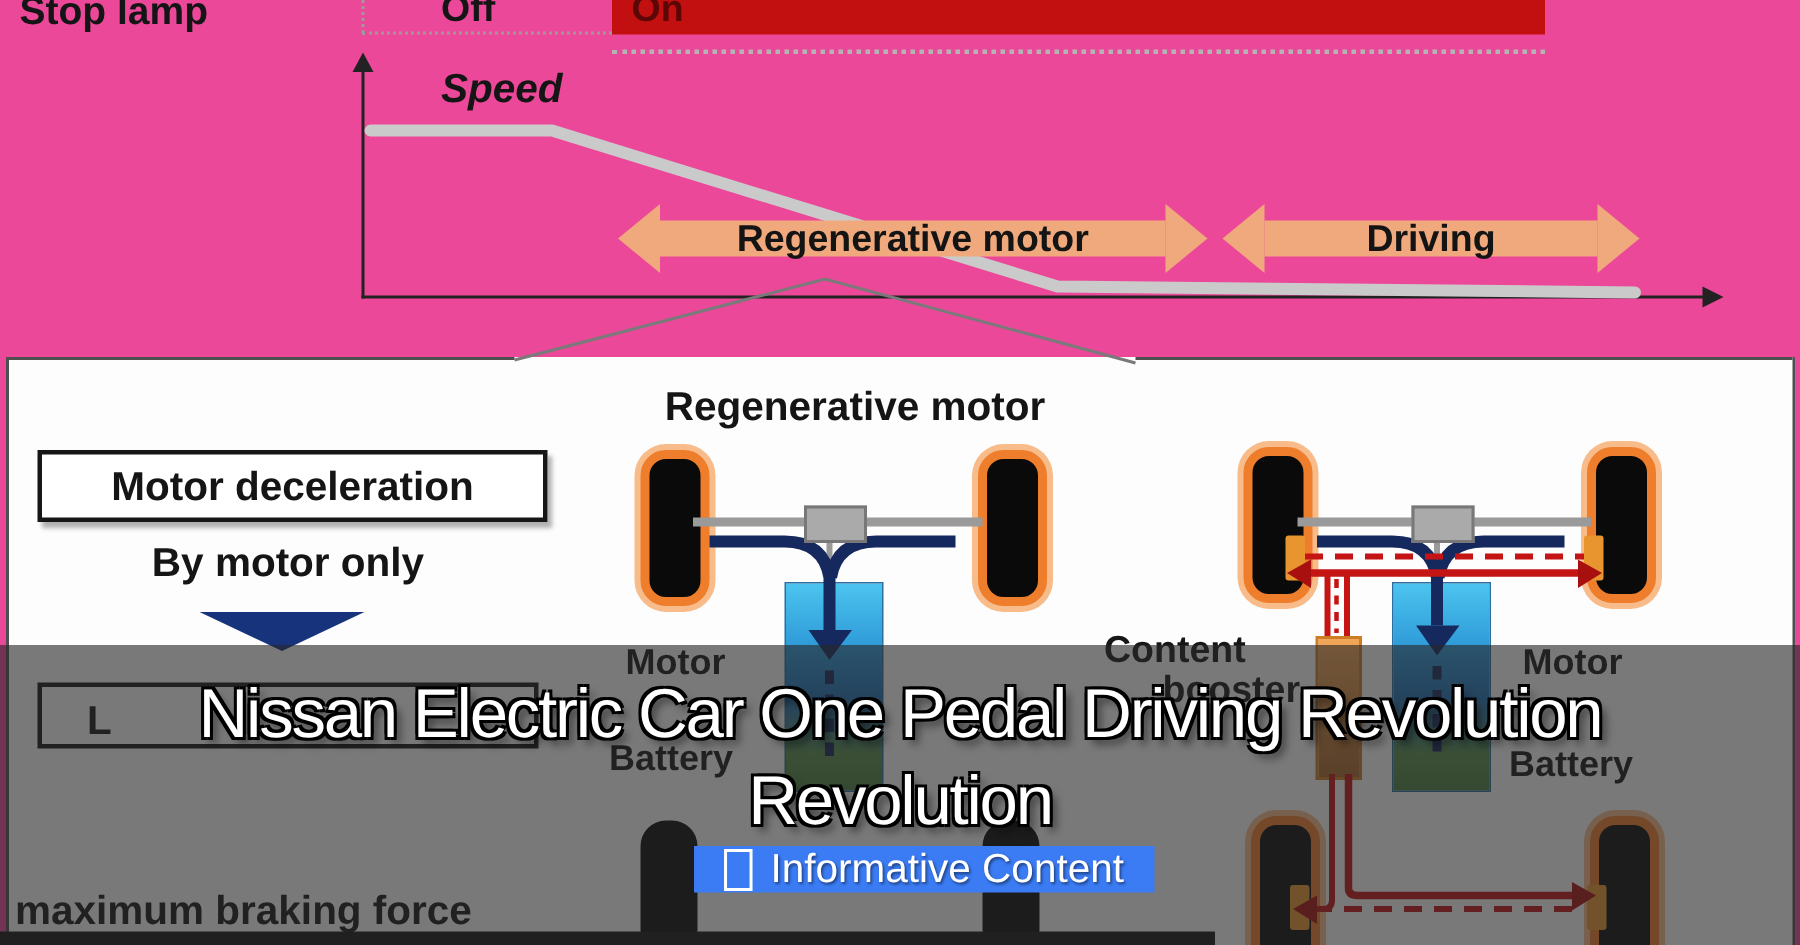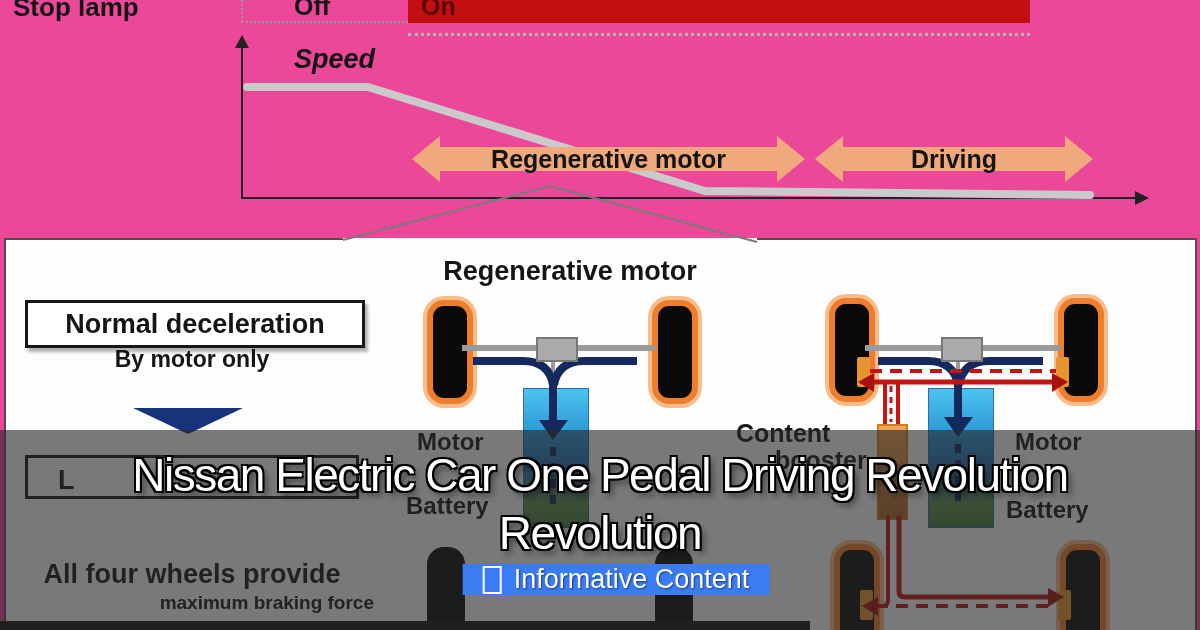--- a/index.html
+++ b/index.html
@@ -42,28 +42,28 @@
          border-left:2px solid #4f4f4f;border-right:2px solid #4f4f4f;}
   .ptop1{left:4px;top:238px;width:339px;height:2px;background:#4f4f4f;}
   .ptop2{left:757px;top:238px;width:438px;height:2px;background:#4f4f4f;}
 
   .h-left{left:410px;top:256px;width:320px;text-align:center;font-size:27px;}
   .h-right{left:845px;top:256px;width:320px;text-align:center;font-size:27px;}
 
   
   .nbox{left:25px;top:300px;width:334px;height:42px;background:#fff;border:3px solid #161616;
         box-shadow:3px 4px 3px rgba(0,0,0,.3);text-align:center;line-height:42px;font-size:27px;}
-  .bymotor{left:10px;top:346px;width:364px;text-align:center;font-size:23px;}
+  .bymotor{left:10px;top:360px;width:364px;text-align:center;font-size:27px;}
   .navytri{left:133px;top:408px;width:0;height:0;border-left:55px solid transparent;
         border-right:55px solid transparent;border-top:26px solid #16337c;}
   .lbox{left:25px;top:455px;width:334px;height:44px;background:#fdfdfd;border:3px solid #161616;
         line-height:44px;font-size:27px;padding-left:30px;box-sizing:border-box;}
   .bybrakes{left:10px;top:516px;width:364px;text-align:center;font-size:27px;}
   .note1{left:10px;top:559px;width:364px;text-align:center;font-size:27px;}
-  .note2{left:10px;top:592px;width:364px;text-align:right;font-size:19px;}
+  .note2{left:10px;top:592px;width:364px;text-align:left;font-size:27px;}
 
   
   .wheel{position:absolute;width:34px;height:92px;background:#0a0a0a;border-radius:17px;
          border:6px solid #ee7d2c;box-shadow:0 0 0 4px #f8bc8a;}
   .wheel.plain{border:none;box-shadow:none;width:38px;height:90px;}
   .caliper{position:absolute;width:13px;height:30px;background:#e8952f;border-radius:2px;}
 
   
   .ebox{position:absolute;width:64px;height:138px;border:1px solid #2a6fa0;
         background:linear-gradient(180deg,#4cc4ef 0%,#2f9bd8 30%,#1f6fb5 55%,#3f7f86 70%,#588f4d 82%,#4c7f43 100%);}
@@ -122,25 +122,24 @@
 
   <div class="darrow" style="left:440px;width:337px;">
     <span class="lbl">Regenerative motor</span>
   </div>
   <div class="darrow" style="left:843px;width:222px;">
     <span class="lbl">Driving</span>
   </div>
 
   <div class="abs blk h-left">Regenerative motor</div>
 
-  <div class="abs blk nbox">Normal deceleration</div>
+  <div class="abs blk nbox">Motor deceleration</div>
   <div class="abs blk bymotor">By motor only</div>
   <div class="abs navytri"></div>
   <div class="abs blk lbox">L</div>
-  <div class="abs blk note1">All four wheels provide</div>
   <div class="abs blk note2">maximum braking force</div>
 
   <div class="wheel" style="left:427px;top:300px;"></div>
   <div class="wheel" style="left:652px;top:300px;"></div>
   <div class="wheel plain" style="left:427px;top:547px;"></div>
   <div class="wheel plain" style="left:655px;top:547px;"></div>
 
   <div class="wheel" style="left:829px;top:298px;"></div>
   <div class="wheel" style="left:1058px;top:298px;"></div>
   <div class="wheel" style="left:834px;top:544px;"></div>

